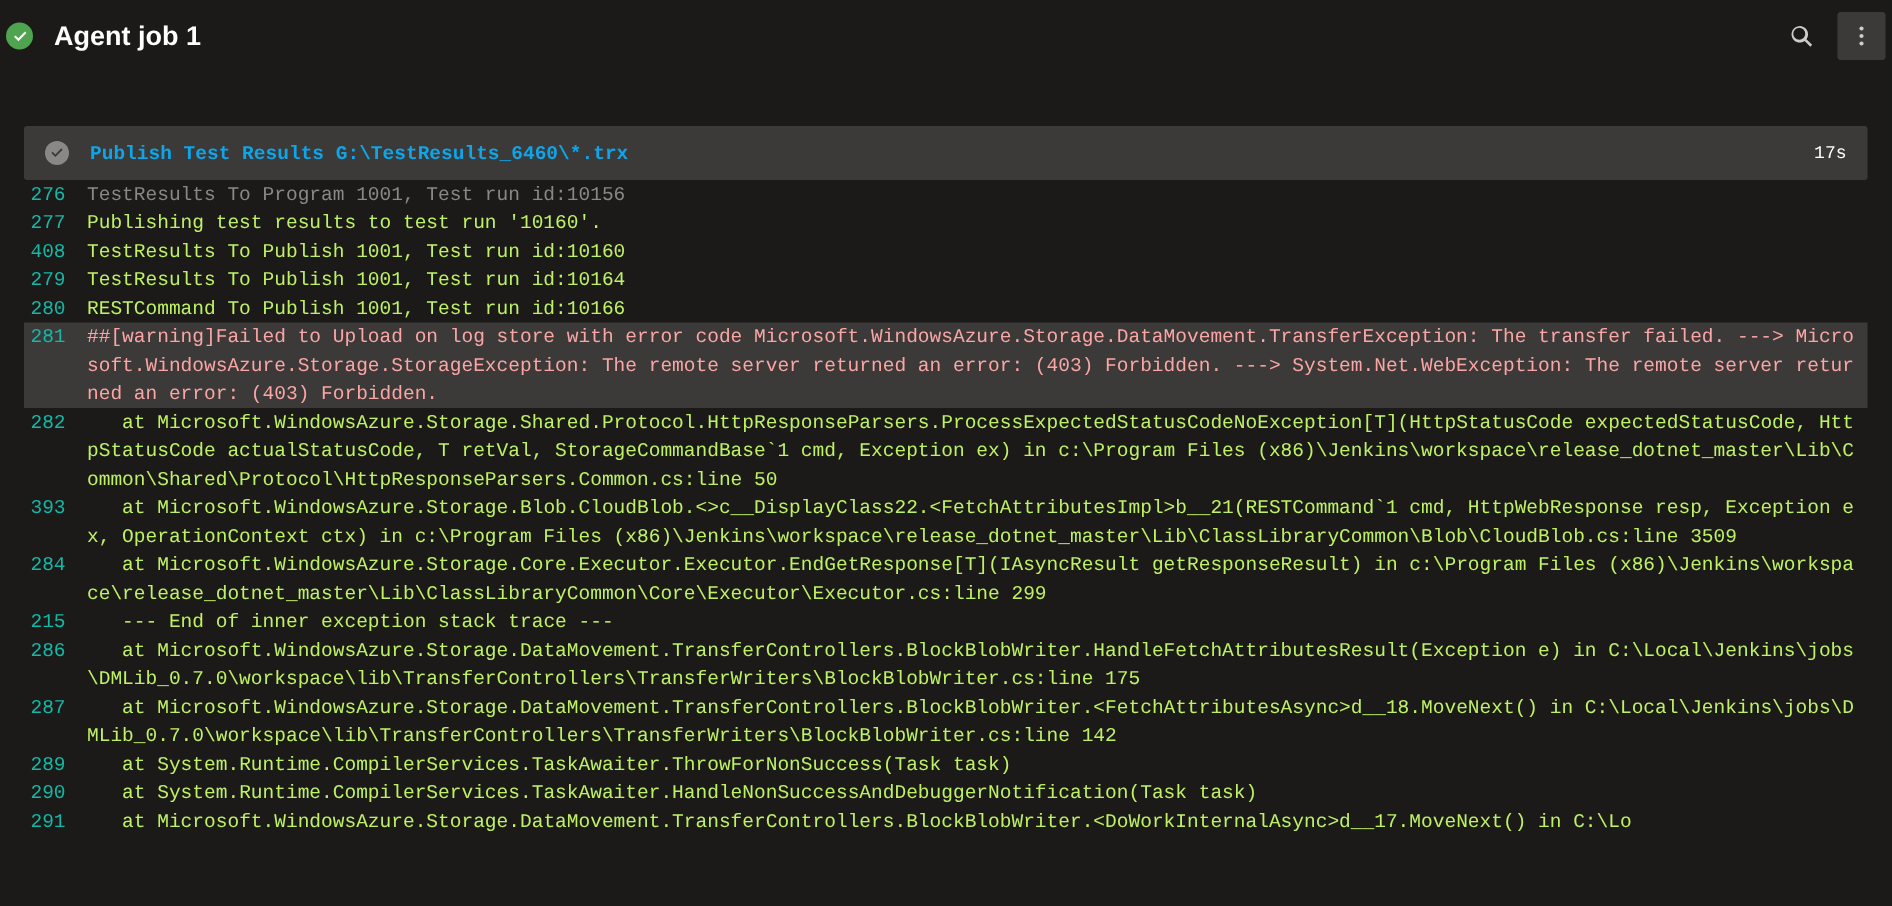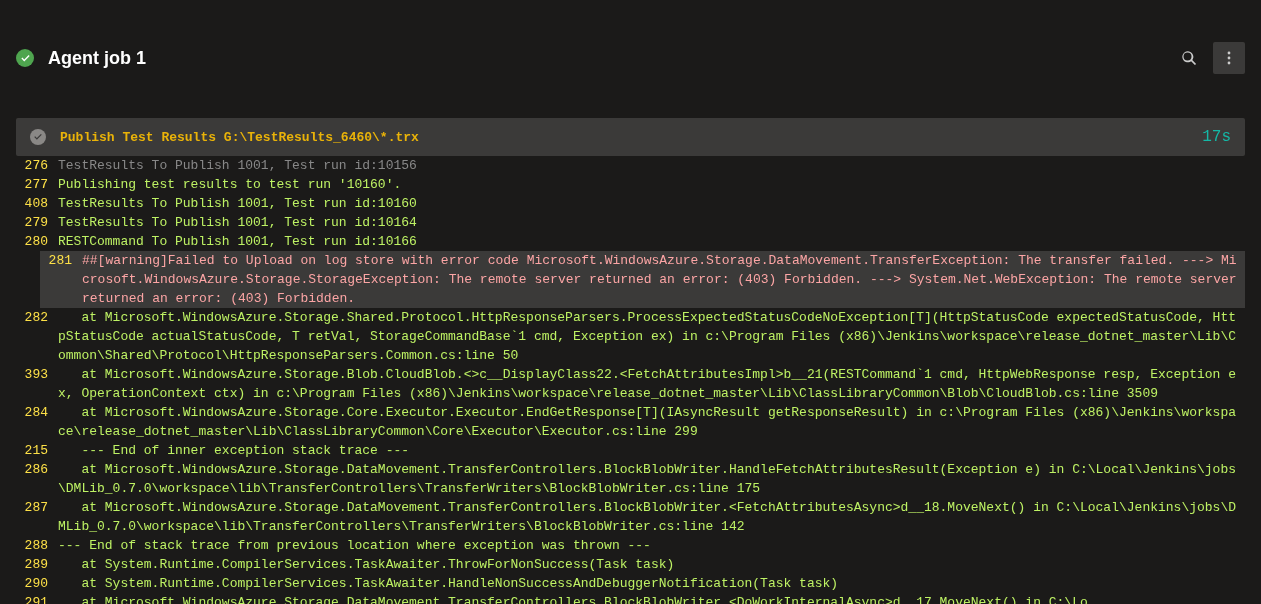--- a/index.html
+++ b/index.html
@@ -8,23 +8,22 @@
     color: #cccccc;
     font-family: Consolas, 'Courier New', monospace;
     font-size: 13px;
     width: 1261px;
     height: 604px;
     overflow: hidden;
   }
   .header {
     display: flex;
     align-items: center;
-    padding: 8px 16px;
+    padding: 8px 4px;
     height: 48px;
-    margin-top: 34px;
   }
   .status-circle {
     width: 18px;
     height: 18px;
     border-radius: 50%;
     background: #4fa54f;
     display: flex;
     align-items: center;
     justify-content: center;
     margin-right: 14px;
@@ -71,42 +70,42 @@
     display: flex;
     align-items: center;
     justify-content: center;
     margin-right: 14px;
     flex-shrink: 0;
   }
   .task-status svg { width: 10px; height: 10px; fill: #3b3a39; }
   .task-title {
     flex: 1;
     font-family: Consolas, 'Courier New', monospace;
-    color: #eab308;
+    color: #0ea5e9;
     font-weight: 600;
   }
   .task-time {
-    color: #14b8a6;
-    font-size: 16px;
+    color: #ffffff;
+    font-size: 12px;
   }
   .log-area {
     margin: 0 16px;
     font-family: Consolas, 'Courier New', monospace;
     font-size: 13px;
     line-height: 19px;
   }
   .log-line {
     display: flex;
     align-items: flex-start;
   }
-  .log-line.selected { background: #3b3a39; margin-left: 24px; }
+  .log-line.selected { background: #3b3a39; }
   .ln {
     width: 42px;
-    text-align: right;
-    color: #fde047;
+    text-align: center;
+    color: #14b8a6;
     padding-right: 10px;
     flex-shrink: 0;
     user-select: none;
     font-family: Liberation Mono, monospace;
   }
   .txt {
     flex: 1;
     white-space: pre-wrap;
     word-break: break-all;
     color: #bef264;
@@ -147,21 +146,21 @@
         <path d="M6.2 12.3 2 8.1l1.4-1.4 2.8 2.8L12.6 3l1.4 1.4z"></path>
       </svg>
   </div>
   <div class="task-title">Publish Test Results G:\TestResults_6460\*.trx</div>
   <div class="task-time">17s</div>
 </div>
 
 <div class="log-area" id="log-area">
     <div class="log-line">
       <div class="ln">276</div>
-      <div class="txt faded">TestResults To Publish 1001, Test run id:10156</div>
+      <div class="txt faded">TestResults To Program 1001, Test run id:10156</div>
     </div>
     <div class="log-line">
       <div class="ln">277</div>
       <div class="txt">Publishing test results to test run '10160'.</div>
     </div>
     <div class="log-line">
       <div class="ln">408</div>
       <div class="txt">TestResults To Publish 1001, Test run id:10160</div>
     </div>
     <div class="log-line">
@@ -194,24 +193,20 @@
     </div>
     <div class="log-line">
       <div class="ln">286</div>
       <div class="txt">   at Microsoft.WindowsAzure.Storage.DataMovement.TransferControllers.BlockBlobWriter.HandleFetchAttributesResult(Exception e) in C:\Local\Jenkins\jobs\DMLib_0.7.0\workspace\lib\TransferControllers\TransferWriters\BlockBlobWriter.cs:line 175</div>
     </div>
     <div class="log-line">
       <div class="ln">287</div>
       <div class="txt">   at Microsoft.WindowsAzure.Storage.DataMovement.TransferControllers.BlockBlobWriter.&lt;FetchAttributesAsync&gt;d__18.MoveNext() in C:\Local\Jenkins\jobs\DMLib_0.7.0\workspace\lib\TransferControllers\TransferWriters\BlockBlobWriter.cs:line 142</div>
     </div>
     <div class="log-line">
-      <div class="ln">288</div>
-      <div class="txt">--- End of stack trace from previous location where exception was thrown ---</div>
-    </div>
-    <div class="log-line">
       <div class="ln">289</div>
       <div class="txt">   at System.Runtime.CompilerServices.TaskAwaiter.ThrowForNonSuccess(Task task)</div>
     </div>
     <div class="log-line">
       <div class="ln">290</div>
       <div class="txt">   at System.Runtime.CompilerServices.TaskAwaiter.HandleNonSuccessAndDebuggerNotification(Task task)</div>
     </div>
     <div class="log-line">
       <div class="ln">291</div>
       <div class="txt">   at Microsoft.WindowsAzure.Storage.DataMovement.TransferControllers.BlockBlobWriter.&lt;DoWorkInternalAsync&gt;d__17.MoveNext() in C:\Lo</div>

